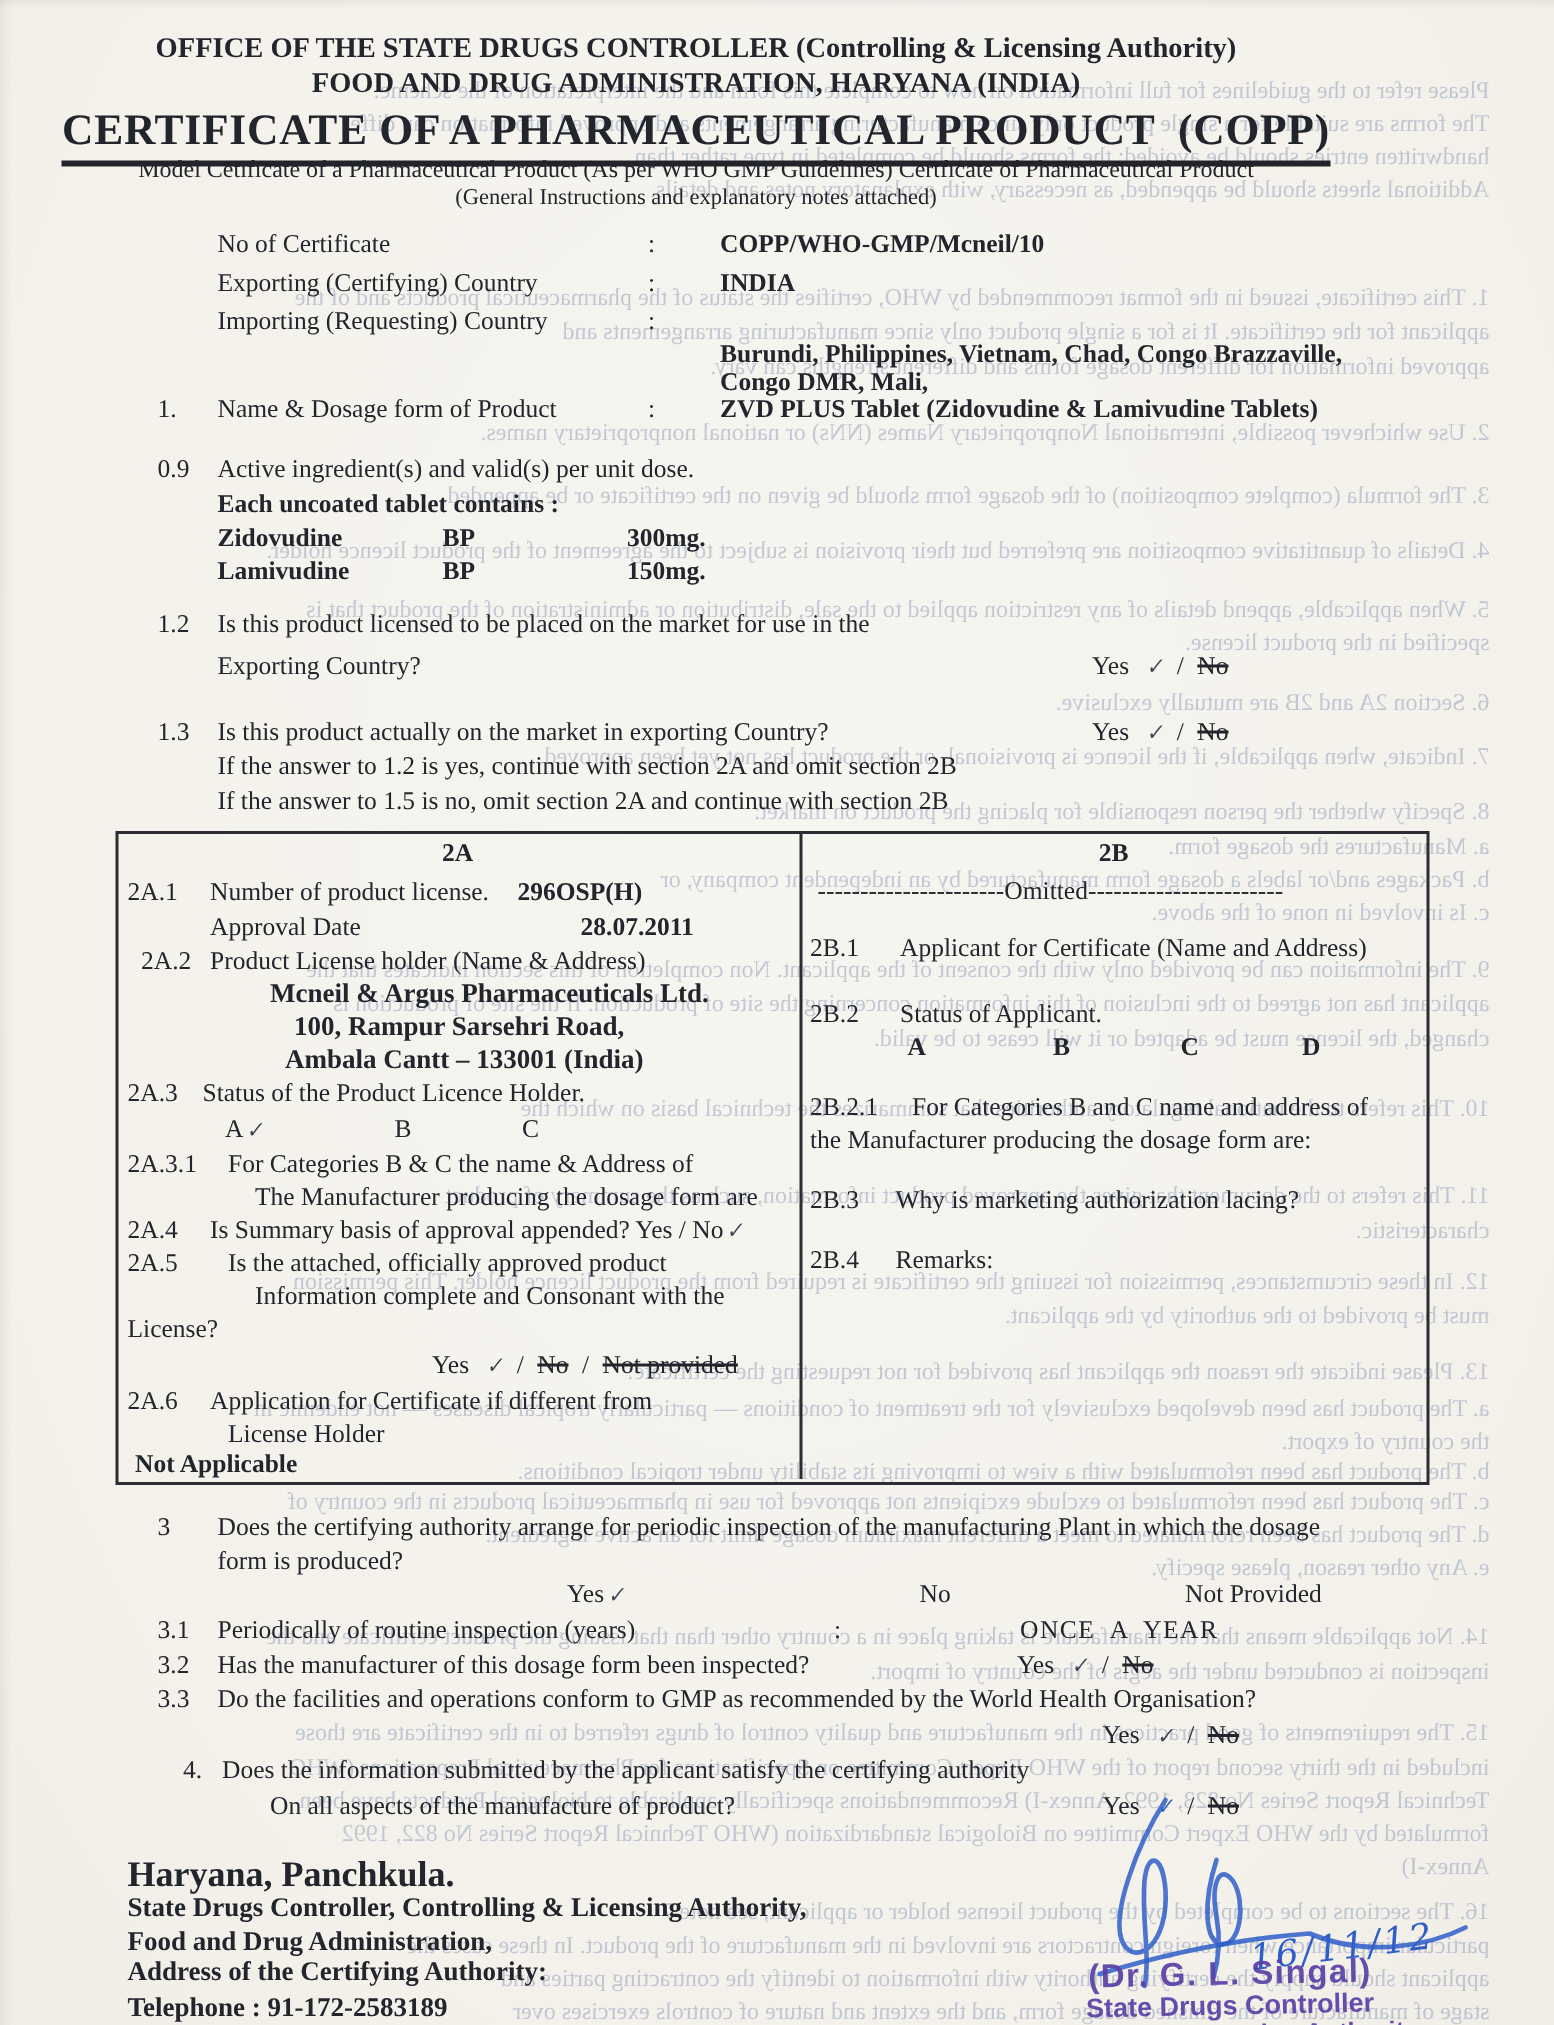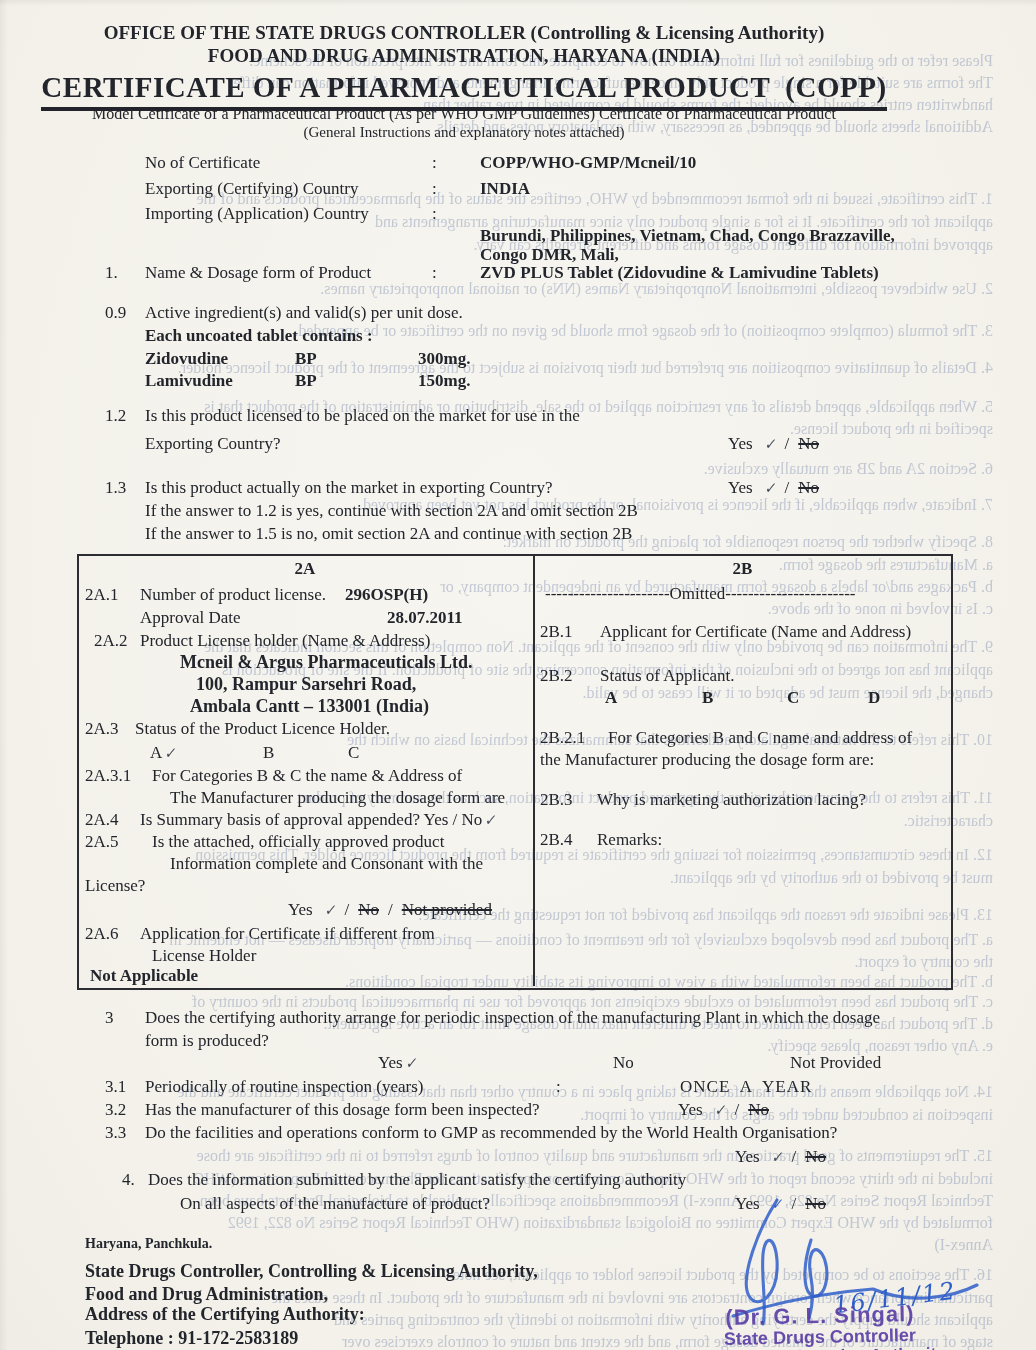--- a/index.html
+++ b/index.html
@@ -118,21 +118,21 @@
     <div class="t ctr note" style="top:123px">(General Instructions and explanatory notes attached)</div>
 
     <div class="t" style="left:145px;top:153px">No of Certificate</div>
     <div class="t" style="left:432px;top:153px">:</div>
     <div class="t bold" style="left:480px;top:153px">COPP/WHO-GMP/Mcneil/10</div>
 
     <div class="t" style="left:145px;top:179px">Exporting (Certifying) Country</div>
     <div class="t" style="left:432px;top:179px">:</div>
     <div class="t bold" style="left:480px;top:179px">INDIA</div>
 
-    <div class="t" style="left:145px;top:204px">Importing (Application) Country</div>
+    <div class="t" style="left:145px;top:204px">Importing (Requesting) Country</div>
     <div class="t" style="left:432px;top:204px">:</div>
     <div class="t bold" style="left:480px;top:226px">Burundi, Philippines, Vietnam, Chad, Congo Brazzaville,</div>
     <div class="t bold" style="left:480px;top:245px">Congo DMR, Mali,</div>
 
     <div class="t" style="left:105px;top:263px">1.</div>
     <div class="t" style="left:145px;top:263px">Name &amp; Dosage form of Product</div>
     <div class="t" style="left:432px;top:263px">:</div>
     <div class="t bold" style="left:480px;top:263px">ZVD PLUS Tablet (Zidovudine &amp; Lamivudine Tablets)</div>
 
     <div class="t" style="left:105px;top:303px">0.9</div>
@@ -241,21 +241,21 @@
     <div class="t" style="left:122px;top:1170px">4.</div>
     <div class="t" style="left:148px;top:1170px">Does the information submitted by the applicant satisfy the certifying authority</div>
     <div class="t" style="left:180px;top:1194px">On all aspects of the manufacture of product?</div>
     <div class="t ans" style="left:735px;top:1194px">
       <span>Yes</span><span class="tick blue">✓</span><span>/</span><span class="strike">No</span>
     </div>
 
     <div class="t bold" style="left:85px;top:1304px;font-size:18px">Address of the Certifying Authority:</div>
     <div class="t bold" style="left:85px;top:1261px;font-size:18px">State  Drugs Controller, Controlling &amp; Licensing Authority,</div>
     <div class="t bold" style="left:85px;top:1284px;font-size:18px">Food and Drug Administration,</div>
-    <div class="t bold" style="left:85px;top:1236px;font-size:14px">Haryana, Panchkula.</div>
+    <div class="t bold" style="left:85px;top:1236px;font-size:24px">Haryana, Panchkula.</div>
     <div class="t bold" style="left:85px;top:1328px;font-size:18px">Telephone : 91-172-2583189</div>
 
     <svg class="sig" width="270" height="150" viewBox="0 0 270 150">
       <path d="M62,8 C44,36 24,86 34,104 C43,119 64,104 62,68 C60,44 50,42 48,62 C46,88 52,112 48,132"></path>
       <path d="M96,48 C87,76 88,102 99,104 C112,106 116,76 107,62 C98,50 92,64 96,86 C99,102 97,116 94,126"></path>
       <path d="M18,124 C70,108 118,100 158,97 C198,114 240,104 262,93"></path>
     </svg>
     <div class="sigdate">16/11/12</div>
     <div class="stamp stamp1">(Dr. G. L. Singal)</div>
     <div class="stamp stamp2">State Drugs Controller</div>

